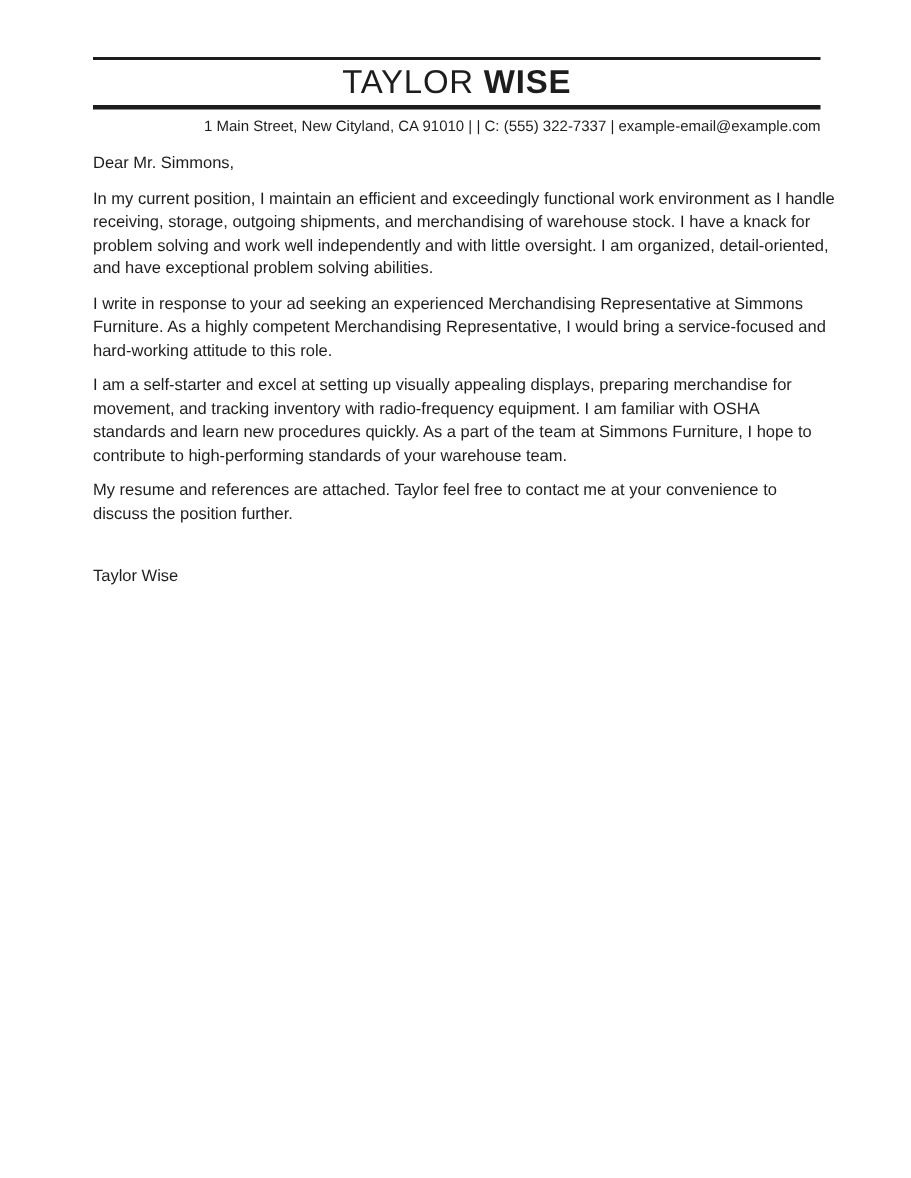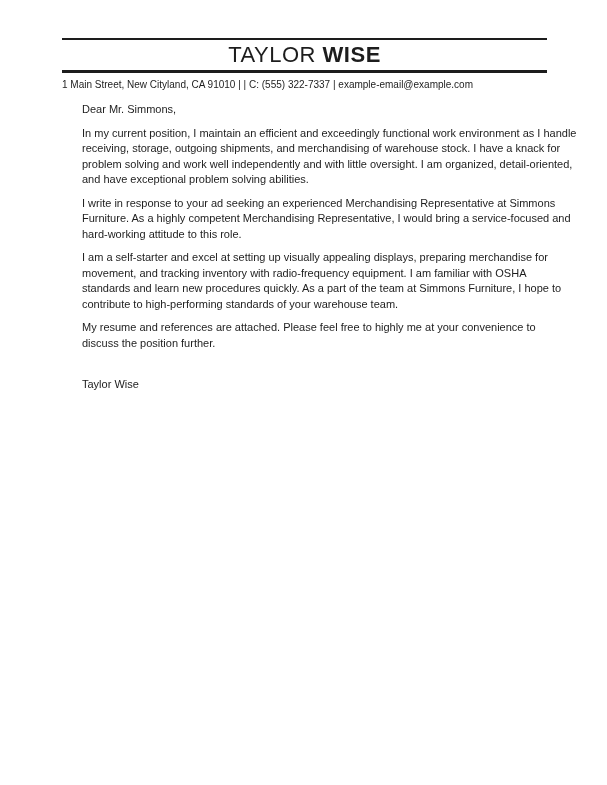--- a/index.html
+++ b/index.html
@@ -33,32 +33,31 @@
     line-height: 30px;
     text-align: center;
     font-size: 22px;
     font-weight: 400;
     letter-spacing: 0.5px;
     white-space: nowrap;
   }
   .name .last { font-weight: 700; }
   .contact {
     margin-top: 6px;
-    text-align: left;
+    text-align: right;
     font-size: 10px;
     line-height: 11px;
     white-space: nowrap;
   }
   .contact .part { display: inline; }
   
   .letter {
     margin-top: 12px;
     font-size: 11px;
     line-height: 15.5px;
-    margin-left: 20px;
   }
   .letter p {
     margin: 8px 0;
     white-space: pre;
   }
   .letter p.salutation { margin-top: 0; }
   .letter p.signature { margin-top: 26px; }
 </style>
 </head>
 <body>
@@ -78,18 +77,18 @@
 receiving, storage, outgoing shipments, and merchandising of warehouse stock. I have a knack for
 problem solving and work well independently and with little oversight. I am organized, detail-oriented,
 and have exceptional problem solving abilities.</p>
     <p class="para">I write in response to your ad seeking an experienced Merchandising Representative at Simmons
 Furniture. As a highly competent Merchandising Representative, I would bring a service-focused and
 hard-working attitude to this role.</p>
     <p class="para">I am a self-starter and excel at setting up visually appealing displays, preparing merchandise for
 movement, and tracking inventory with radio-frequency equipment. I am familiar with OSHA
 standards and learn new procedures quickly. As a part of the team at Simmons Furniture, I hope to
 contribute to high-performing standards of your warehouse team.</p>
-    <p class="para">My resume and references are attached. Please feel free to highly me at your convenience to
+    <p class="para">My resume and references are attached. Taylor feel free to contact me at your convenience to
 discuss the position further.</p>
     <p class="signature">Taylor Wise</p>
   </main>
 
 </div>
 
 </body></html>

